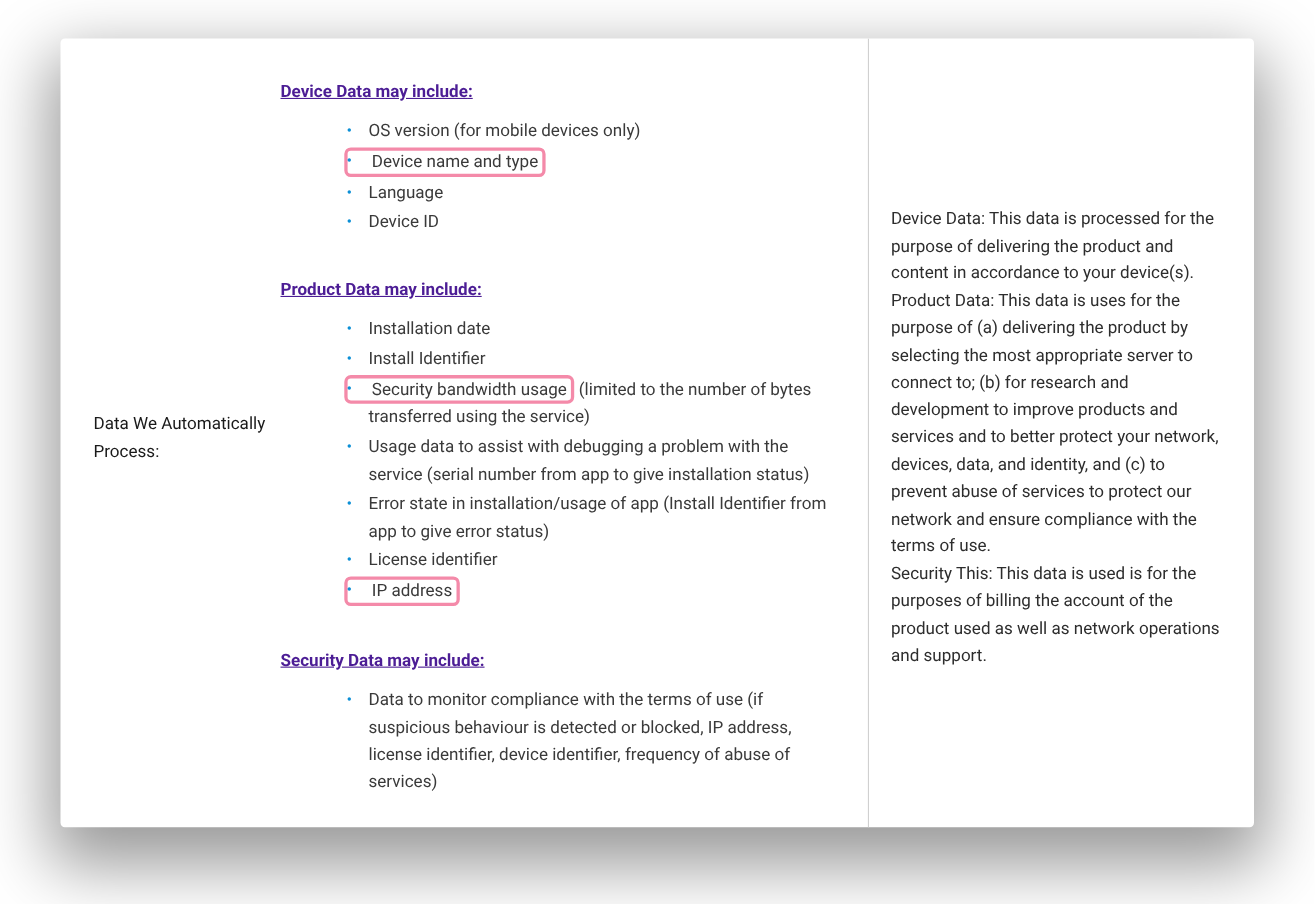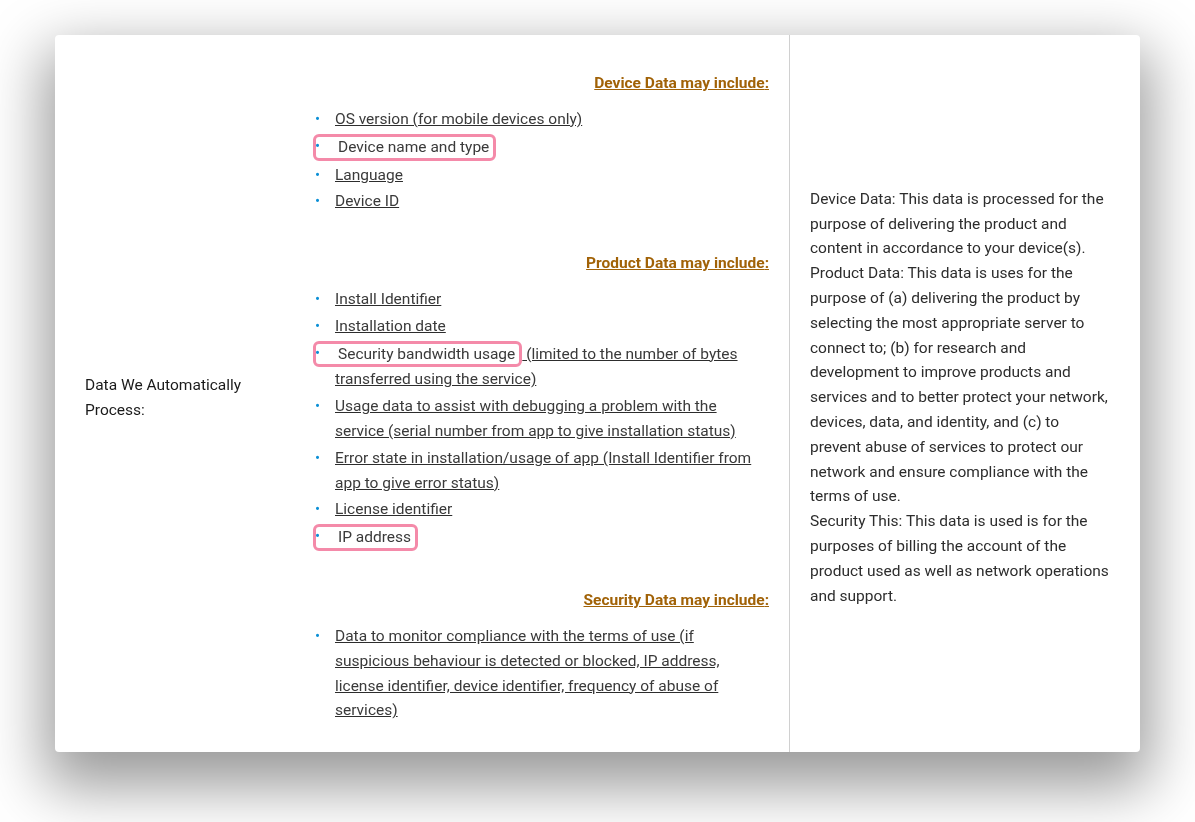--- a/index.html
+++ b/index.html
@@ -44,32 +44,30 @@
     border-right: 1px solid #d0d0d0;
   }
   .col-right {
     padding: 36px 30px 36px 20px;
     display: flex;
     align-items: center;
   }
   .section-heading {
     font-weight: 700;
     text-decoration: underline;
-    color: #a16207;
+    color: #4c1d95;
     margin: 0 0 10px 0;
-    text-align: right;
   }
   .section-heading.spaced {
     margin-top: 36px;
   }
   ul.bullets {
     list-style: none;
     margin: 0 0 0 0;
     padding: 0 0 0 60px;
-    text-decoration: underline;
   }
   ul.bullets li {
     position: relative;
     padding: 1px 0 1px 20px;
     color: #3a3a3a;
   }
   ul.bullets li::before {
     content: "•";
     position: absolute;
     left: 0;
@@ -106,22 +104,22 @@
         <p class="section-heading colon">Device Data may include</p>
         <ul class="bullets">
           <li><span>OS version (for mobile devices only)</span></li>
           <li><span class="highlight">Device name and type</span></li>
           <li><span>Language</span></li>
           <li><span>Device ID</span></li>
         </ul>
 
         <p class="section-heading spaced colon">Product Data may include</p>
         <ul class="bullets">
+          <li><span>Installation date</span></li>
           <li><span>Install Identifier</span></li>
-          <li><span>Installation date</span></li>
           <li><span class="highlight">Security bandwidth usage</span><span> (limited to the number of bytes transferred using the service)</span></li>
           <li><span>Usage data to assist with debugging a problem with the service (serial number from app to give installation status)</span></li>
           <li><span>Error state in installation/usage of app (Install Identifier from app to give error status)</span></li>
           <li><span>License identifier</span></li>
           <li><span class="highlight">IP address</span></li>
         </ul>
 
         <p class="section-heading spaced colon">Security Data may include</p>
         <ul class="bullets">
           <li><span>Data to monitor compliance with the terms of use (if suspicious behaviour is detected or blocked, IP address, license identifier, device identifier, frequency of abuse of services)</span></li>

